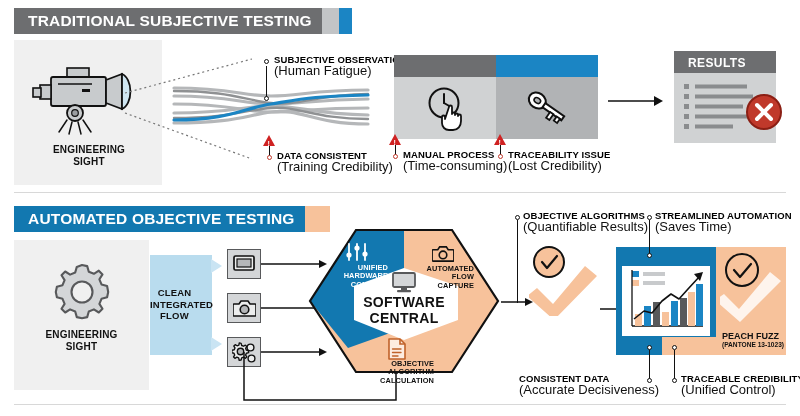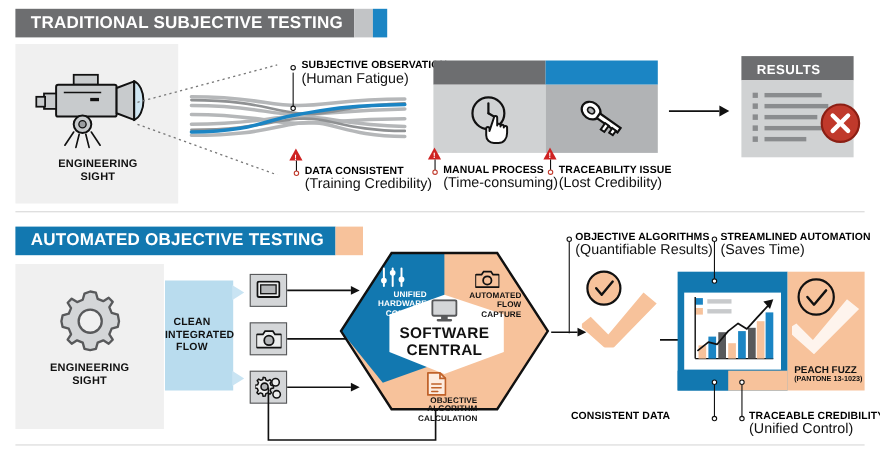--- a/index.html
+++ b/index.html
@@ -412,20 +412,21 @@
 <div class="lbl" style="left:655px;top:210px;">
   <div class="t1">STREAMLINED AUTOMATION</div>
   <div class="t2">(Saves Time)</div>
 </div>
 
 <div class="dot" style="left:646.5px;top:345px;"></div>
 <div class="leader" style="left:649px;top:350px;height:30px;"></div>
 <div class="dot" style="left:646.5px;top:378px;"></div>
 <div class="lbl right" style="left:519px;top:373px;width:124px;">
   <div class="t1">CONSISTENT DATA</div>
+  <div class="t2">(Accurate Decisiveness)</div>
 </div>
 
 <div class="dot" style="left:671.5px;top:345px;"></div>
 <div class="leader" style="left:674px;top:350px;height:30px;"></div>
 <div class="dot" style="left:671.5px;top:378px;"></div>
 <div class="lbl" style="left:681px;top:373px;">
   <div class="t1">TRACEABLE CREDIBILITY</div>
   <div class="t2">(Unified Control)</div>
 </div>
 

